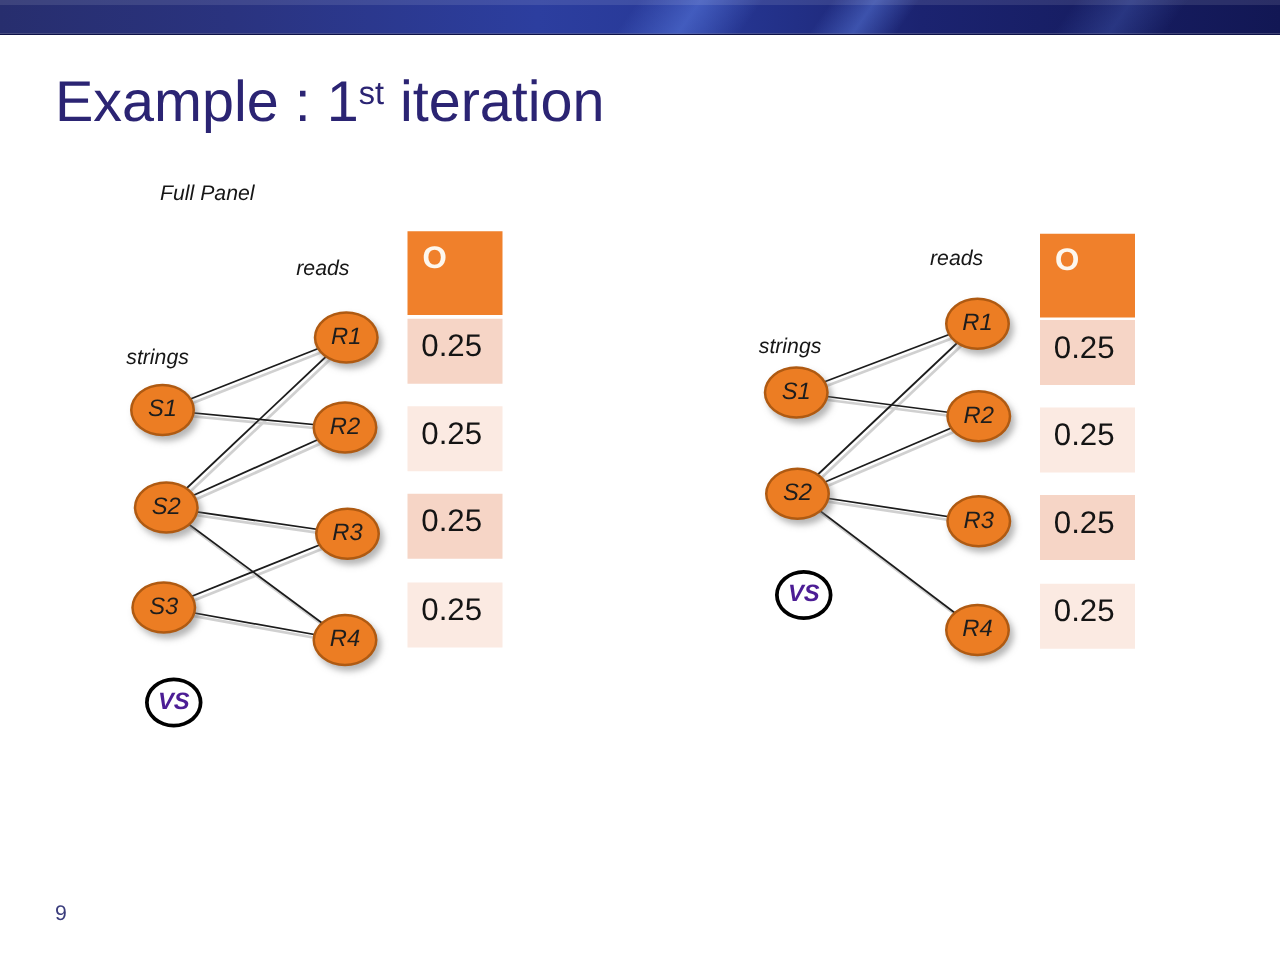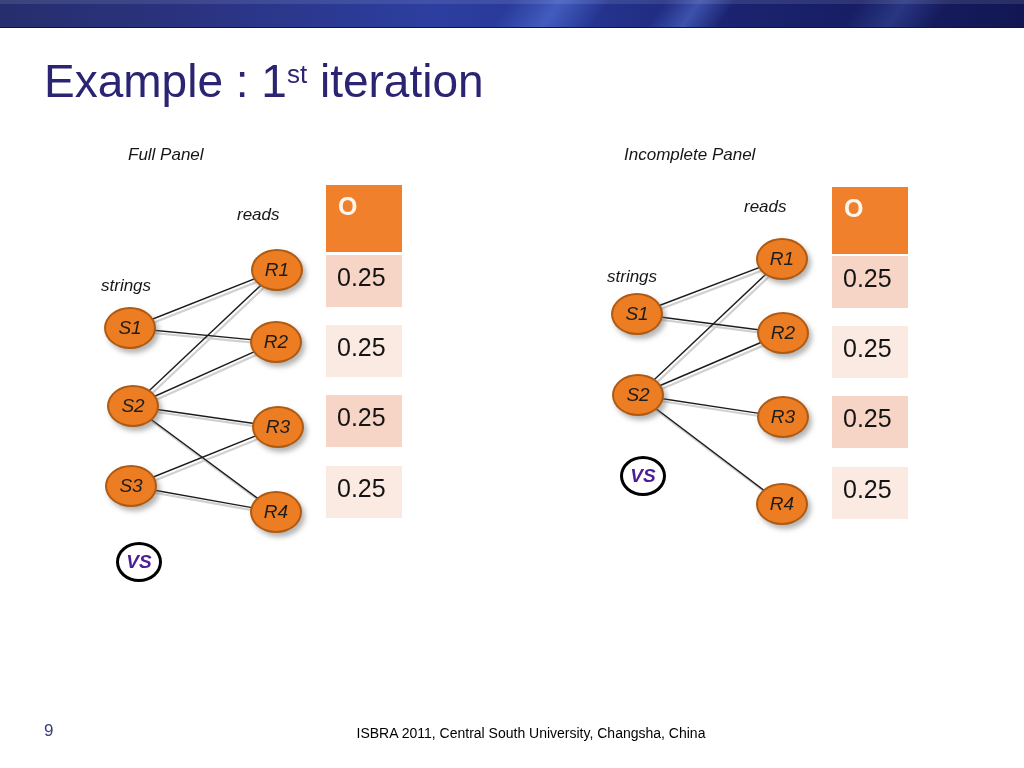--- a/index.html
+++ b/index.html
@@ -111,35 +111,33 @@
   <div class="node" style="left:250px;top:491px">R4</div>
 
   <div class="vs" style="left:116px;top:542px">VS</div>
 
   <div class="thead" style="left:326px;top:185px">O</div>
   <div class="cell dark" style="left:326px;top:255px">0.25</div>
   <div class="cell light" style="left:326px;top:325px">0.25</div>
   <div class="cell dark" style="left:326px;top:395px">0.25</div>
   <div class="cell light" style="left:326px;top:466px">0.25</div>
 
-  <div class="lbl" style="left:624px;top:145px">Incomplete Panel</div>
   <div class="lbl" style="left:744px;top:197px">reads</div>
   <div class="lbl" style="left:607px;top:267px">strings</div>
 
   <div class="node" style="left:611px;top:293px">S1</div>
   <div class="node" style="left:612px;top:374px">S2</div>
   <div class="node" style="left:756px;top:238px">R1</div>
   <div class="node" style="left:757px;top:312px">R2</div>
   <div class="node" style="left:757px;top:396px">R3</div>
   <div class="node" style="left:756px;top:483px">R4</div>
 
   <div class="vs" style="left:620px;top:456px">VS</div>
 
   <div class="thead" style="left:832px;top:187px">O</div>
   <div class="cell dark" style="left:832px;top:256px">0.25</div>
   <div class="cell light" style="left:832px;top:326px">0.25</div>
   <div class="cell dark" style="left:832px;top:396px">0.25</div>
   <div class="cell light" style="left:832px;top:467px">0.25</div>
 
-  <div class="footer">ISBRA 2011, Central South University, Changsha, China</div>
   <div class="page-num">9</div>
 
 </div>
 
 </body></html>

